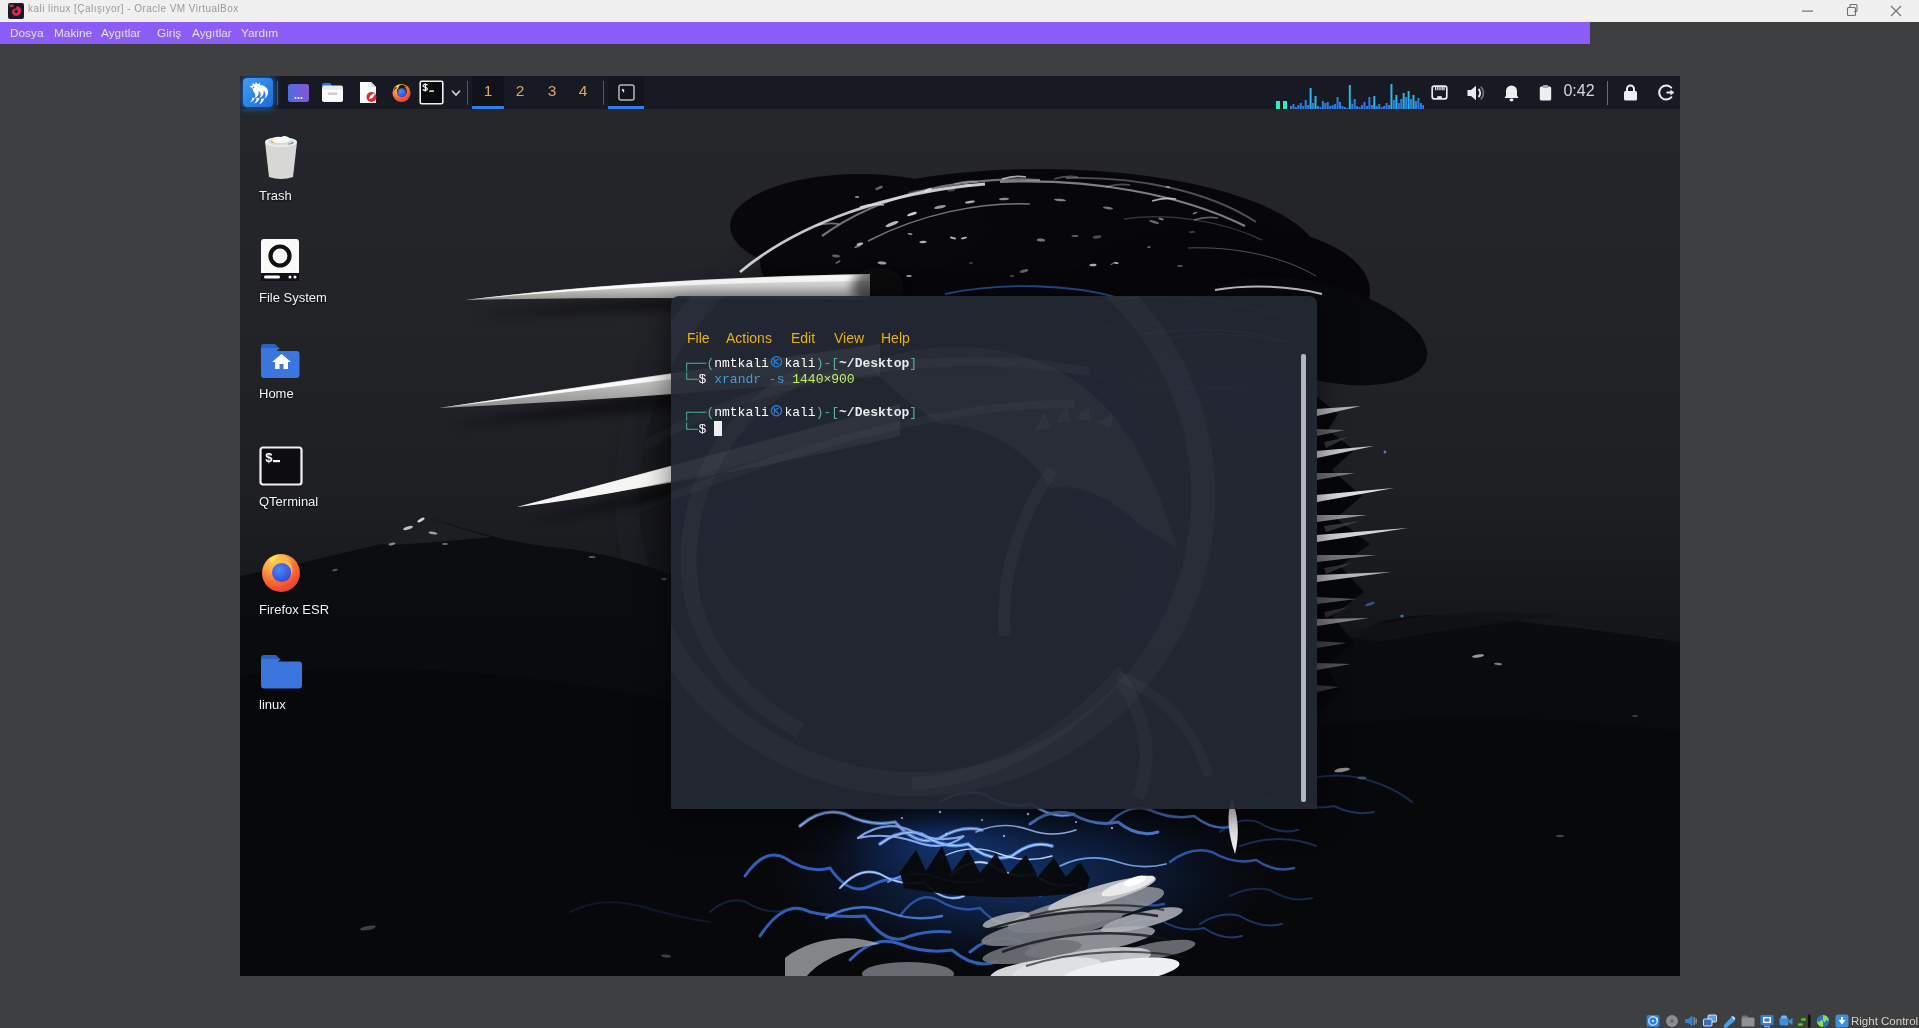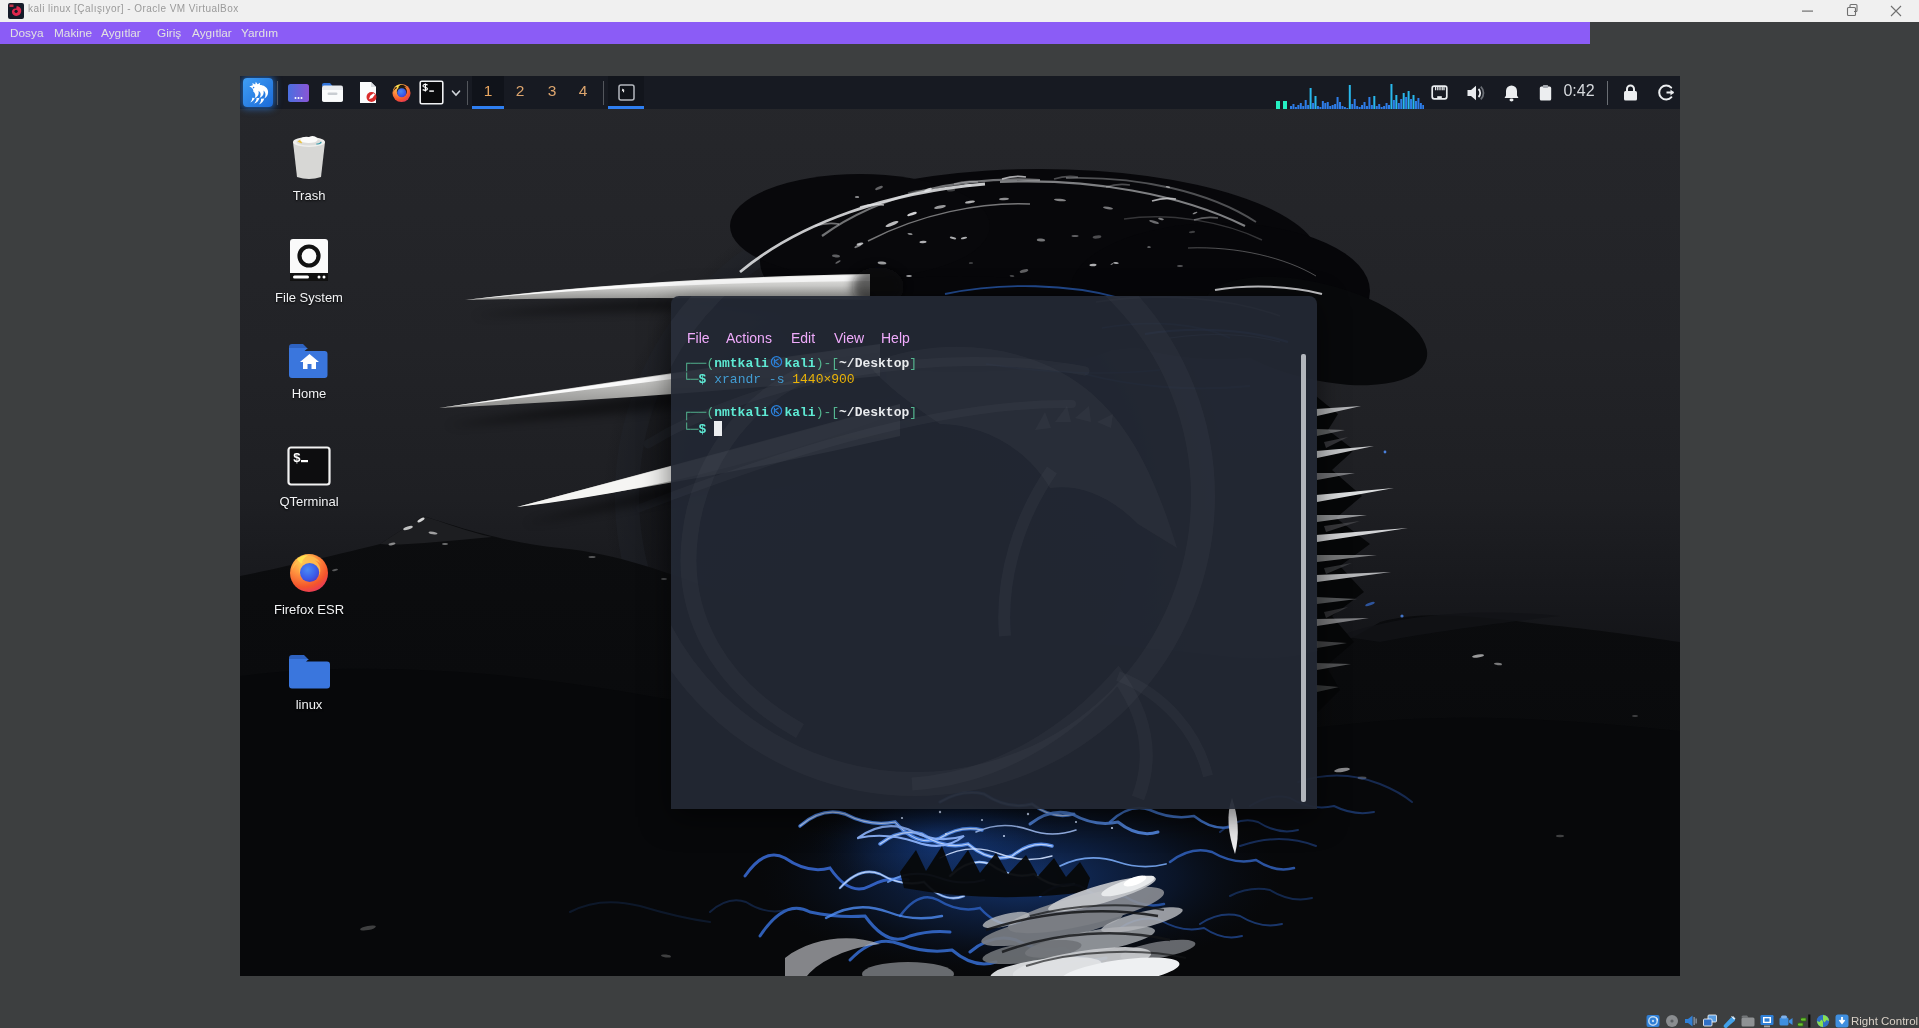--- a/index.html
+++ b/index.html
@@ -10,33 +10,33 @@
 #menubar span{position:absolute;top:4px}
 #vm{position:absolute;left:240px;top:76px;width:1440px;height:900px;overflow:hidden;background:#1e1f23}
 #wall{position:absolute;left:0;top:0}
 #panel{position:absolute;left:0;top:0;width:1440px;height:33px;background:#171a22}
 .psep{position:absolute;top:5px;width:1px;height:24px;background:#53565c}
 .pcell{position:absolute;top:0;height:33px;border-bottom:3px solid #2e7ef0}
 .wsnum{position:absolute;top:6px;font-size:15.5px;color:#dda56e;width:32px;text-align:center}
 #kali-btn{position:absolute;left:3px;top:2px;width:30px;height:29px;border-radius:4px;background:linear-gradient(135deg,#3f9ef5,#1b6ad8);box-shadow:0 0 7px 2px rgba(45,140,255,.55)}
 .pico{position:absolute}
 #clock{position:absolute;left:1316px;top:6px;width:46px;text-align:center;font-size:16px;color:#d6d9dd}
-.dicon{position:absolute;left:19px;width:100px;text-align:center}
+.dicon{position:absolute;left:19px;width:100px;}
 .dlab{margin-top:4px;font-size:13px;color:#f2f3f5;text-shadow:0 1px 2px rgba(0,0,0,.9)}
 .dico{display:inline-block}
 #term{position:absolute;left:431px;top:220px;width:646px;height:513px;border-radius:8px 8px 0 0;background:rgba(35,40,52,.95);box-shadow:0 8px 30px rgba(0,0,0,.55)}
 #tbar{position:absolute;left:0;top:0;width:646px;height:30px;border-radius:8px 8px 0 0;background:rgba(28,32,42,.95)}
 #ttitle{position:absolute;left:40px;right:84px;top:7px;text-align:center;font-size:12.5px;font-weight:bold;color:#dde1e6}
 .tcirc{position:absolute;top:7px;width:19px;height:19px;border-radius:50%;background:#343a46;border:1px solid #11141a}
 #tclose{position:absolute;top:7px;width:19px;height:19px;border-radius:50%;background:#2b7ff0}
-#tmenu{position:absolute;left:0;top:30px;width:646px;height:26px;font-size:14px;color:#f0abfc}
+#tmenu{position:absolute;left:0;top:30px;width:646px;height:26px;font-size:14px;color:#eab308}
 #tmenu span{position:absolute;top:4px}
 #tscroll{position:absolute;left:630px;top:58px;width:5px;height:448px;background:#b2b6bc;border-radius:2px}
 #tout{position:absolute;left:12px;top:59px;font-family:"Liberation Mono",monospace;font-size:13px;line-height:16px;white-space:pre}
-.g{color:#54b690}.b{color:#5eead4;font-weight:bold}.w{color:#e9ebee;font-weight:bold}.c{color:#429cd2}.lt{color:#eab308}
+.g{color:#54b690}.b{color:#ffffff;font-weight:normal}.w{color:#e9ebee;font-weight:bold}.c{color:#429cd2}.lt{color:#bef264}
 #cursor{display:inline-block;width:8px;height:15px;background:#eceef0;vertical-align:-3px}
 .kat{display:inline-block;width:15.6px;height:13px;position:relative;vertical-align:-2px}
 #statusbar{position:absolute;left:0;top:976px;width:1919px;height:52px;background:#3d3f40}
 .sico{position:absolute;top:38px;width:14px;height:14px}
 #rctrl{position:absolute;left:1851px;top:39px;font-size:11.5px;color:#d8d0c6;white-space:nowrap}
 </style></head>
 <body>
 <div id="titlebar">
   <svg id="tb-ico" viewBox="0 0 16 16">
       <rect x="0" y="0" width="16" height="16" rx="2" fill="#151b29"></rect>

